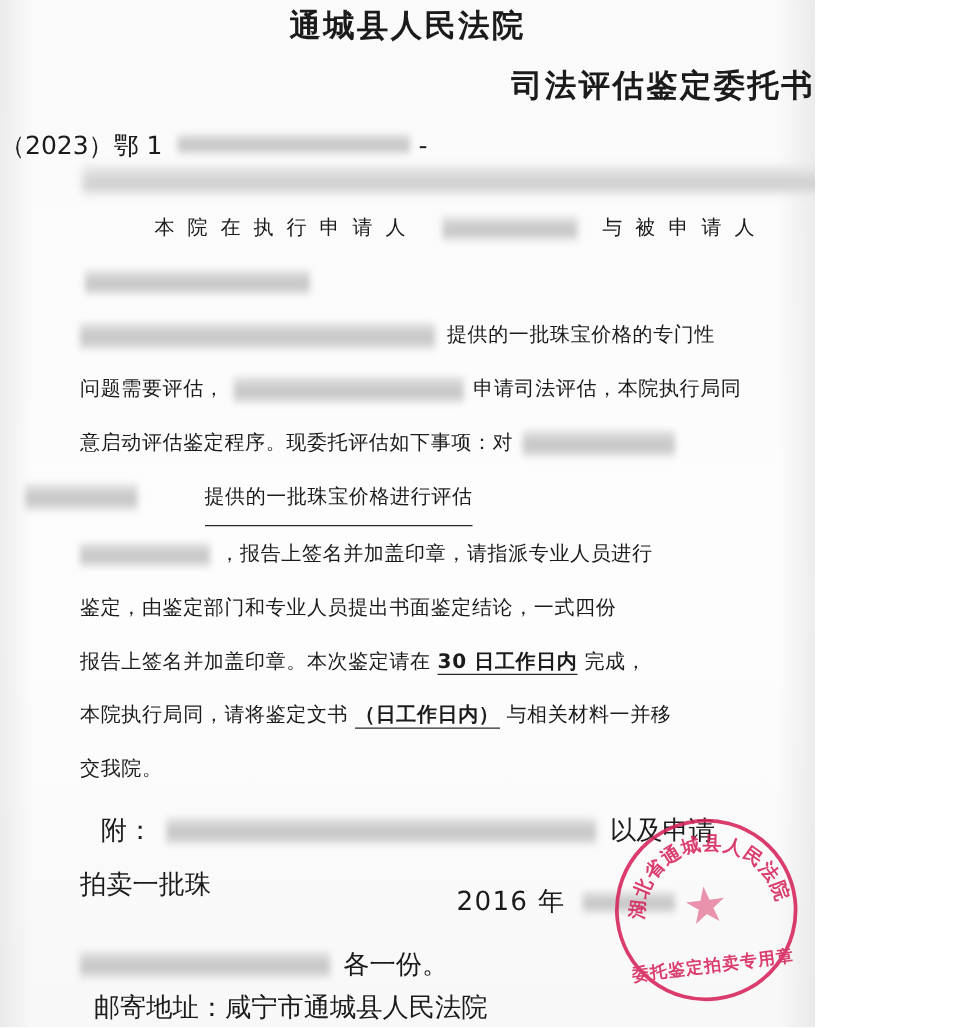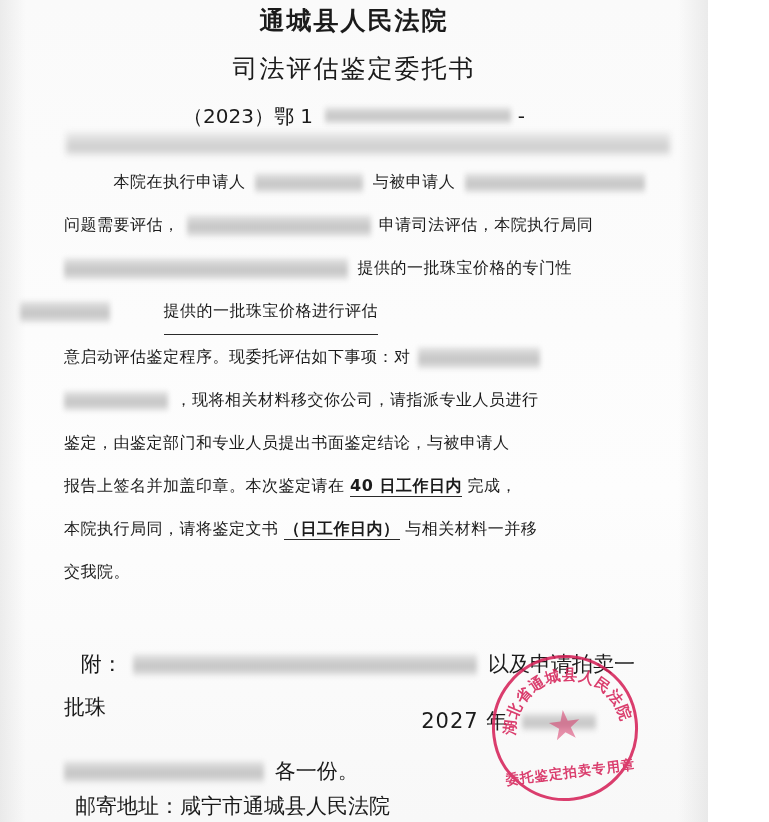--- a/index.html
+++ b/index.html
@@ -10,21 +10,21 @@
   body {
     width: 769px;
     height: 822px;
     overflow: hidden;
     font-family: "DejaVu Sans", "Liberation Sans", sans-serif;
     color: #1b1b1b;
   }
 
   #doc-page {
     position: relative;
-    width: 708px;
+    width: 652px;
     height: 822px;
     background: #fdfdfd;
     overflow: hidden;
   }
 
   
   #paper-texture {
     position: absolute;
     inset: 0;
     background:
@@ -43,32 +43,33 @@
   .doc-title-1 {
     top: 4px;
     font-size: 25px;
     font-weight: bold;
     letter-spacing: 2px;
     line-height: 34px;
   }
   .doc-title-2 {
     top: 52px;
     font-size: 25px;
-    font-weight: normal;
+    font-weight: bold;
     letter-spacing: 2px;
     line-height: 34px;
+    text-align: right;
   }
 
   
   .doc-number-line {
     position: absolute;
     top: 100px;
     left: 0;
     right: 0;
-    text-align: center;
+    text-align: left;
     font-size: 20px;
     line-height: 28px;
   }
   .doc-number-line .num-text {
     display: inline-block;
     vertical-align: middle;
   }
 
   
   .redact {
@@ -215,52 +216,52 @@
 
     <p>
       <span style="display:inline-block;width:44px;"></span>
       <span>本院在执行申请人</span>
       <span class="redact" style="width:108px;height:20px;margin:0 4px;"></span>
       <span>与被申请人</span>
       <span class="redact" style="width:180px;height:20px;margin-left:4px;"></span>
     </p>
 
     <p>
+      <span class="redact" style="width:284px;height:22px;margin-right:4px;"></span>
+      <span>提供的一批珠宝价格的专门性</span>
+    </p>
+
+    <p>
       <span>问题需要评估，</span>
       <span class="redact" style="width:184px;height:22px;margin:0 2px;"></span>
       <span>申请司法评估，本院执行局同</span>
     </p>
 
     <p>
-      <span class="redact" style="width:284px;height:22px;margin-right:4px;"></span>
-      <span>提供的一批珠宝价格的专门性</span>
+      <span>意启动评估鉴定程序。现委托评估如下事项：对</span>
+      <span class="redact" style="width:122px;height:22px;margin-left:2px;"></span>
     </p>
 
     <p>
       <span class="redact" style="width:90px;height:22px;margin-right:4px;position:relative;left:-44px;"></span>
       <span class="ul-line">提供的一批珠宝价格进行评估</span>
     </p>
 
     <p>
-      <span>意启动评估鉴定程序。现委托评估如下事项：对</span>
-      <span class="redact" style="width:122px;height:22px;margin-left:2px;"></span>
-    </p>
-
-    <p>
       <span class="redact" style="width:104px;height:20px;margin-right:2px;"></span>
-      <span>，现将相关材料移交你公司，请指派专业人员进行</span>
-    </p>
-
-    <p>
-      <span>鉴定，由鉴定部门和专业人员提出书面鉴定结论，与被申请人</span>
+      <span>，报告上签名并加盖印章，请指派专业人员进行</span>
+    </p>
+
+    <p>
+      <span>鉴定，由鉴定部门和专业人员提出书面鉴定结论，一式四份</span>
     </p>
 
     <p>
       <span>报告上签名并加盖印章。本次鉴定请在</span>
-      <span class="underline-bold">40 日工作日内</span>
+      <span class="underline-bold">30 日工作日内</span>
       <span>完成，</span>
     </p>
 
 
     <p>
       <span>本院执行局同，请将鉴定文书</span>
       <span class="underline-bold">（日工作日内）</span>
       <span>与相关材料一并移</span>
     </p>
 
@@ -276,21 +277,21 @@
       <span class="redact" style="width:344px;height:22px;margin:0 4px;"></span>
       <span>以及申请拍卖一批珠</span>
     </p>
     <p>
       <span class="redact" style="width:200px;height:22px;margin-right:4px;"></span>
       <span>各一份。</span>
     </p>
   </div>
 
   <div class="date-line">
-    <span>2027 年</span>
+    <span>2016 年</span>
     <span class="redact" style="width:74px;height:18px;margin-left:6px;"></span>
   </div>
 
   <div class="seal">
     <div class="seal-arc-text">
       <svg viewBox="0 0 146 146" width="146" height="146" aria-hidden="true">
         <defs>
           <path id="sealArc" d="M 19,76 A 54,54 0 0 1 127,76"></path>
         </defs>
         <text>

